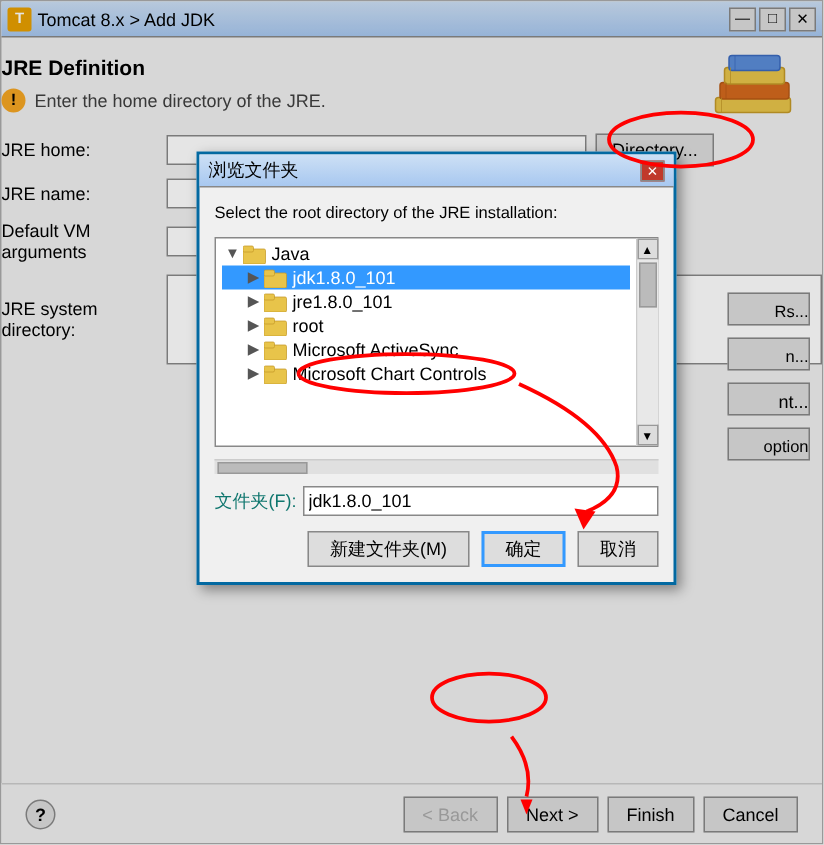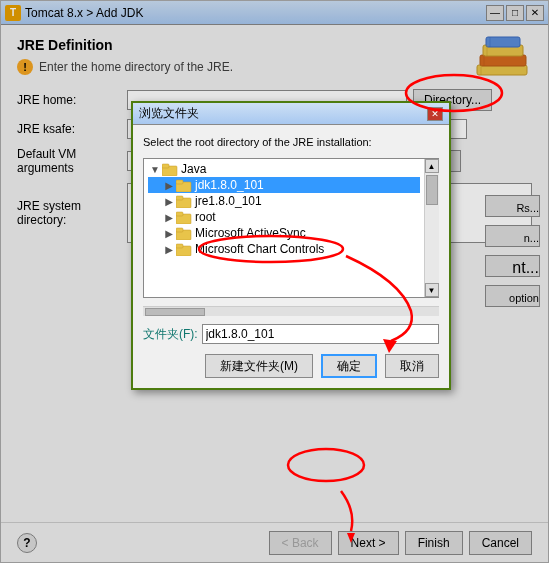--- a/index.html
+++ b/index.html
@@ -65,21 +65,21 @@
       background: #ddd;
       cursor: pointer;
       font-size: 10px;
       display: flex;
       align-items: center;
       justify-content: center;
     }
 
     
     .main-content {
-      padding: 12px 16px;
+      padding: 12px 0;
       position: relative;
     }
 
     .section-title {
       font-size: 14px;
       font-weight: bold;
       color: #000;
       margin-bottom: 6px;
     }
 
@@ -191,21 +191,21 @@
       z-index: 10;
     }
 
     
     .browse-dialog {
       position: absolute;
       top: 100px;
       left: 130px;
       width: 320px;
       background: #f0f0f0;
-      border: 2px solid #4d7c0f;
+      border: 2px solid #0369a1;
       box-shadow: 3px 3px 8px rgba(0,0,0,0.4);
       z-index: 20;
     }
 
     .dialog-title-bar {
       background: linear-gradient(to bottom, #cde0f5, #a8c8f0);
       height: 22px;
       display: flex;
       align-items: center;
       justify-content: space-between;
@@ -441,39 +441,39 @@
       <span class="warning-text">Enter the home directory of the JRE.</span>
     </div>
 
     <div class="form-row">
       <span class="form-label">JRE home:</span>
       <input class="form-input" type="text" style="max-width: 280px;" value="">
       <button class="form-button">Directory...</button>
     </div>
 
     <div class="form-row">
-      <span class="form-label">JRE ksafe:</span>
+      <span class="form-label">JRE name:</span>
       <input class="form-input" type="text" style="max-width: 340px;">
     </div>
 
     <div class="form-row">
       <span class="form-label">Default VM arguments</span>
       <input class="form-input" type="text" style="max-width: 290px;">
       <button class="form-button">s...</button>
     </div>
 
     <div class="form-row">
       <span class="form-label">JRE system directory:</span>
       <div style="flex:1;height:60px;background:white;border:1px solid #888;font-size:11px;padding:2px;"></div>
     </div>
 
     <div style="position:absolute;right:8px;top:170px;display:flex;flex-direction:column;gap:4px;">
       <button class="side-btn" style="display:block;width:55px;height:22px;border:1px solid #888;background:#ddd;font-size:11px;cursor:pointer;">Rs...</button>
       <button class="side-btn" style="display:block;width:55px;height:22px;border:1px solid #888;background:#ddd;font-size:11px;cursor:pointer;">n...</button>
-      <button class="side-btn" style="display:block;width:55px;height:22px;border:1px solid #888;background:#ddd;font-size:16px;cursor:pointer;">nt...</button>
+      <button class="side-btn" style="display:block;width:55px;height:22px;border:1px solid #888;background:#ddd;font-size:12px;cursor:pointer;">nt...</button>
       <button class="side-btn" style="display:block;width:55px;height:22px;border:1px solid #888;background:#ddd;font-size:11px;cursor:pointer;">option</button>
     </div>
 
   </div>
 
   <div class="bottom-bar">
     <div class="bottom-left">
       <button class="help-btn">?</button>
     </div>
     <div class="bottom-right">

